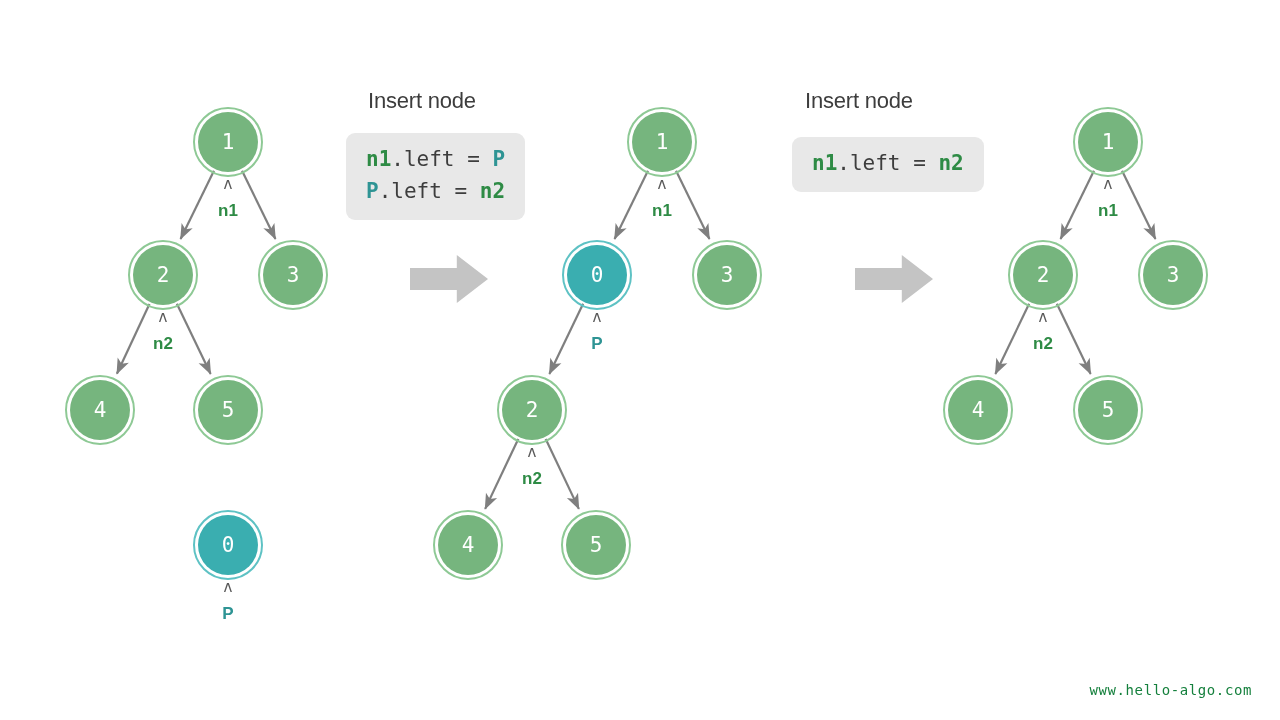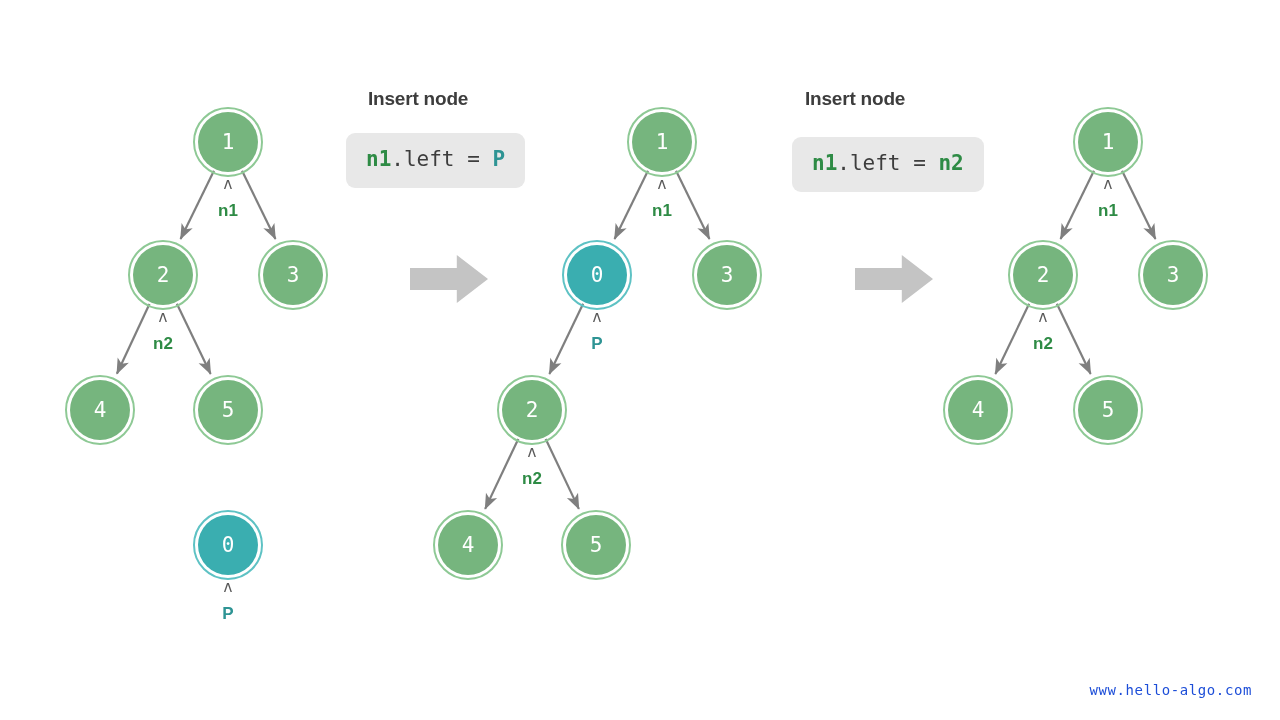--- a/index.html
+++ b/index.html
@@ -16,22 +16,22 @@
   }
   #canvas {
     position: absolute;
     left: 0; top: 0;
     width: 1280px;
     height: 720px;
   }
   .panel-title {
     position: absolute;
     font-family: "Liberation Sans", sans-serif;
-    font-weight: bold;
-    font-size: 19px;
+    font-weight: normal;
+    font-size: 22px;
     color: #3d3d3d;
     white-space: nowrap;
     letter-spacing: -0.2px;
   }
   .code-box {
     position: absolute;
     background: #e8e8e8;
     border-radius: 9px;
     padding: 11px 20px 12px 20px;
     font-family: "DejaVu Sans Mono", monospace;
@@ -42,21 +42,21 @@
   }
   .code-box .tok-green { color: #2e8b45; font-weight: bold; }
   .code-box .tok-teal  { color: #2e9494; font-weight: bold; }
   .code-box .tok-plain { color: #3d3d3d; }
   .watermark {
     position: absolute;
     right: 28px;
     bottom: 22px;
     font-family: "DejaVu Sans Mono", monospace;
     font-size: 14px;
-    color: #1d4ed8;
+    color: #15803d;
     letter-spacing: 0.6px;
     margin-top: 46px;
   }
   .node-label {
     font-family: "DejaVu Sans Mono", monospace;
     font-size: 21px;
     fill: #ffffff;
   }
   .ptr-name {
     font-family: "Liberation Sans", sans-serif;
@@ -221,19 +221,20 @@
       <path d="M 855 267.96 L 901.8 267.96 L 901.8 255 L 933 279 L 901.8 303 L 901.8 290.03999999999996 L 855 290.03999999999996 Z" fill="#c4c4c4"></path>
     </g>
 </svg>
 
 <div class="panel-title" id="title-insert" style="left: 368px; top: 88px;">Insert node</div>
 
 <div class="panel-title" id="title-remove" style="left: 805px; top: 88px;">Insert node</div>
 
 <div class="code-box" id="code-insert" style="left: 346px; top: 133px;">
     <div><span class="tok-green">n1</span><span class="tok-plain">.left = </span><span class="tok-teal">P</span></div>
+    <div><span class="tok-teal">P</span><span class="tok-plain">.left = </span><span class="tok-green">n2</span></div>
   </div>
 
 <div class="code-box" id="code-remove" style="left: 792px; top: 137px; text-align: center;">
     <div><span class="tok-green">n1</span><span class="tok-plain">.left = </span><span class="tok-green">n2</span></div>
   </div>
 
 <div class="watermark">www.hello-algo.com</div>
 
 </body></html>

